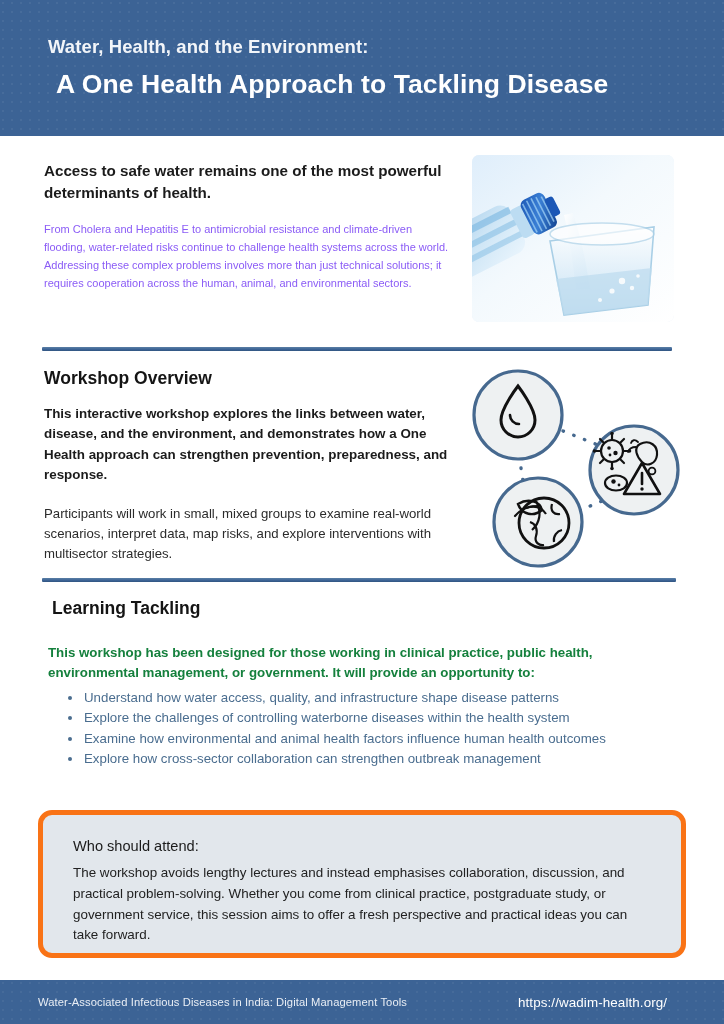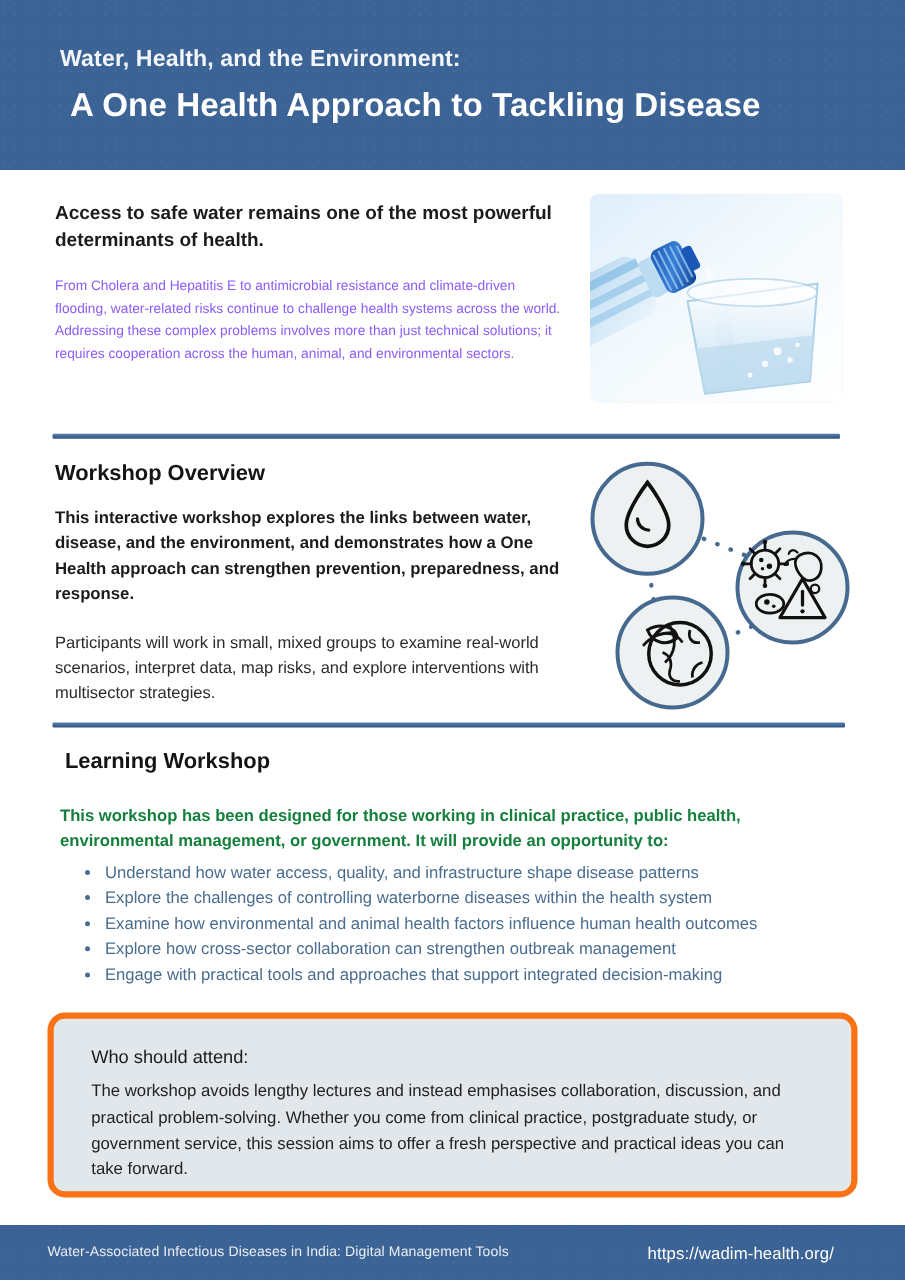--- a/index.html
+++ b/index.html
@@ -383,28 +383,27 @@
           <path d="M52 146 C62 140 74 143 76 152 C68 159 56 157 52 146 Z" fill="none" stroke="#111111" stroke-width="2.4"></path>
           <path d="M49 158 C54 152 62 148 72 148" fill="none" stroke="#111111" stroke-width="2.2" stroke-linecap="round"></path>
         </g>
       </g>
     </svg>
   </div>
 
   <div class="divider divider-2"></div>
 
   <div class="learning">
-    <div class="learning-h">Learning Workshop</div>
+    <div class="learning-h">Learning Tackling</div>
     <div class="learning-intro">This workshop has been designed for those working in clinical practice, public health, environmental management, or government. It will provide an opportunity to:</div>
     <ul class="learning-list">
       <li>Understand how water access, quality, and infrastructure shape disease patterns</li>
       <li>Explore the challenges of controlling waterborne diseases within the health system</li>
       <li>Examine how environmental and animal health factors influence human health outcomes</li>
       <li>Explore how cross-sector collaboration can strengthen outbreak management</li>
-      <li>Engage with practical tools and approaches that support integrated decision-making</li>
     </ul>
   </div>
 
   <div class="attend">
     <div class="attend-h">Who should attend:</div>
     <div class="attend-body">The workshop avoids lengthy lectures and instead emphasises collaboration, discussion, and practical problem-solving. Whether you come from clinical practice, postgraduate study, or government service, this session aims to offer a fresh perspective and practical ideas you can take forward.</div>
   </div>
 
   <div class="footer">
     <div class="footer-left">Water-Associated Infectious Diseases in India: Digital Management Tools</div>

